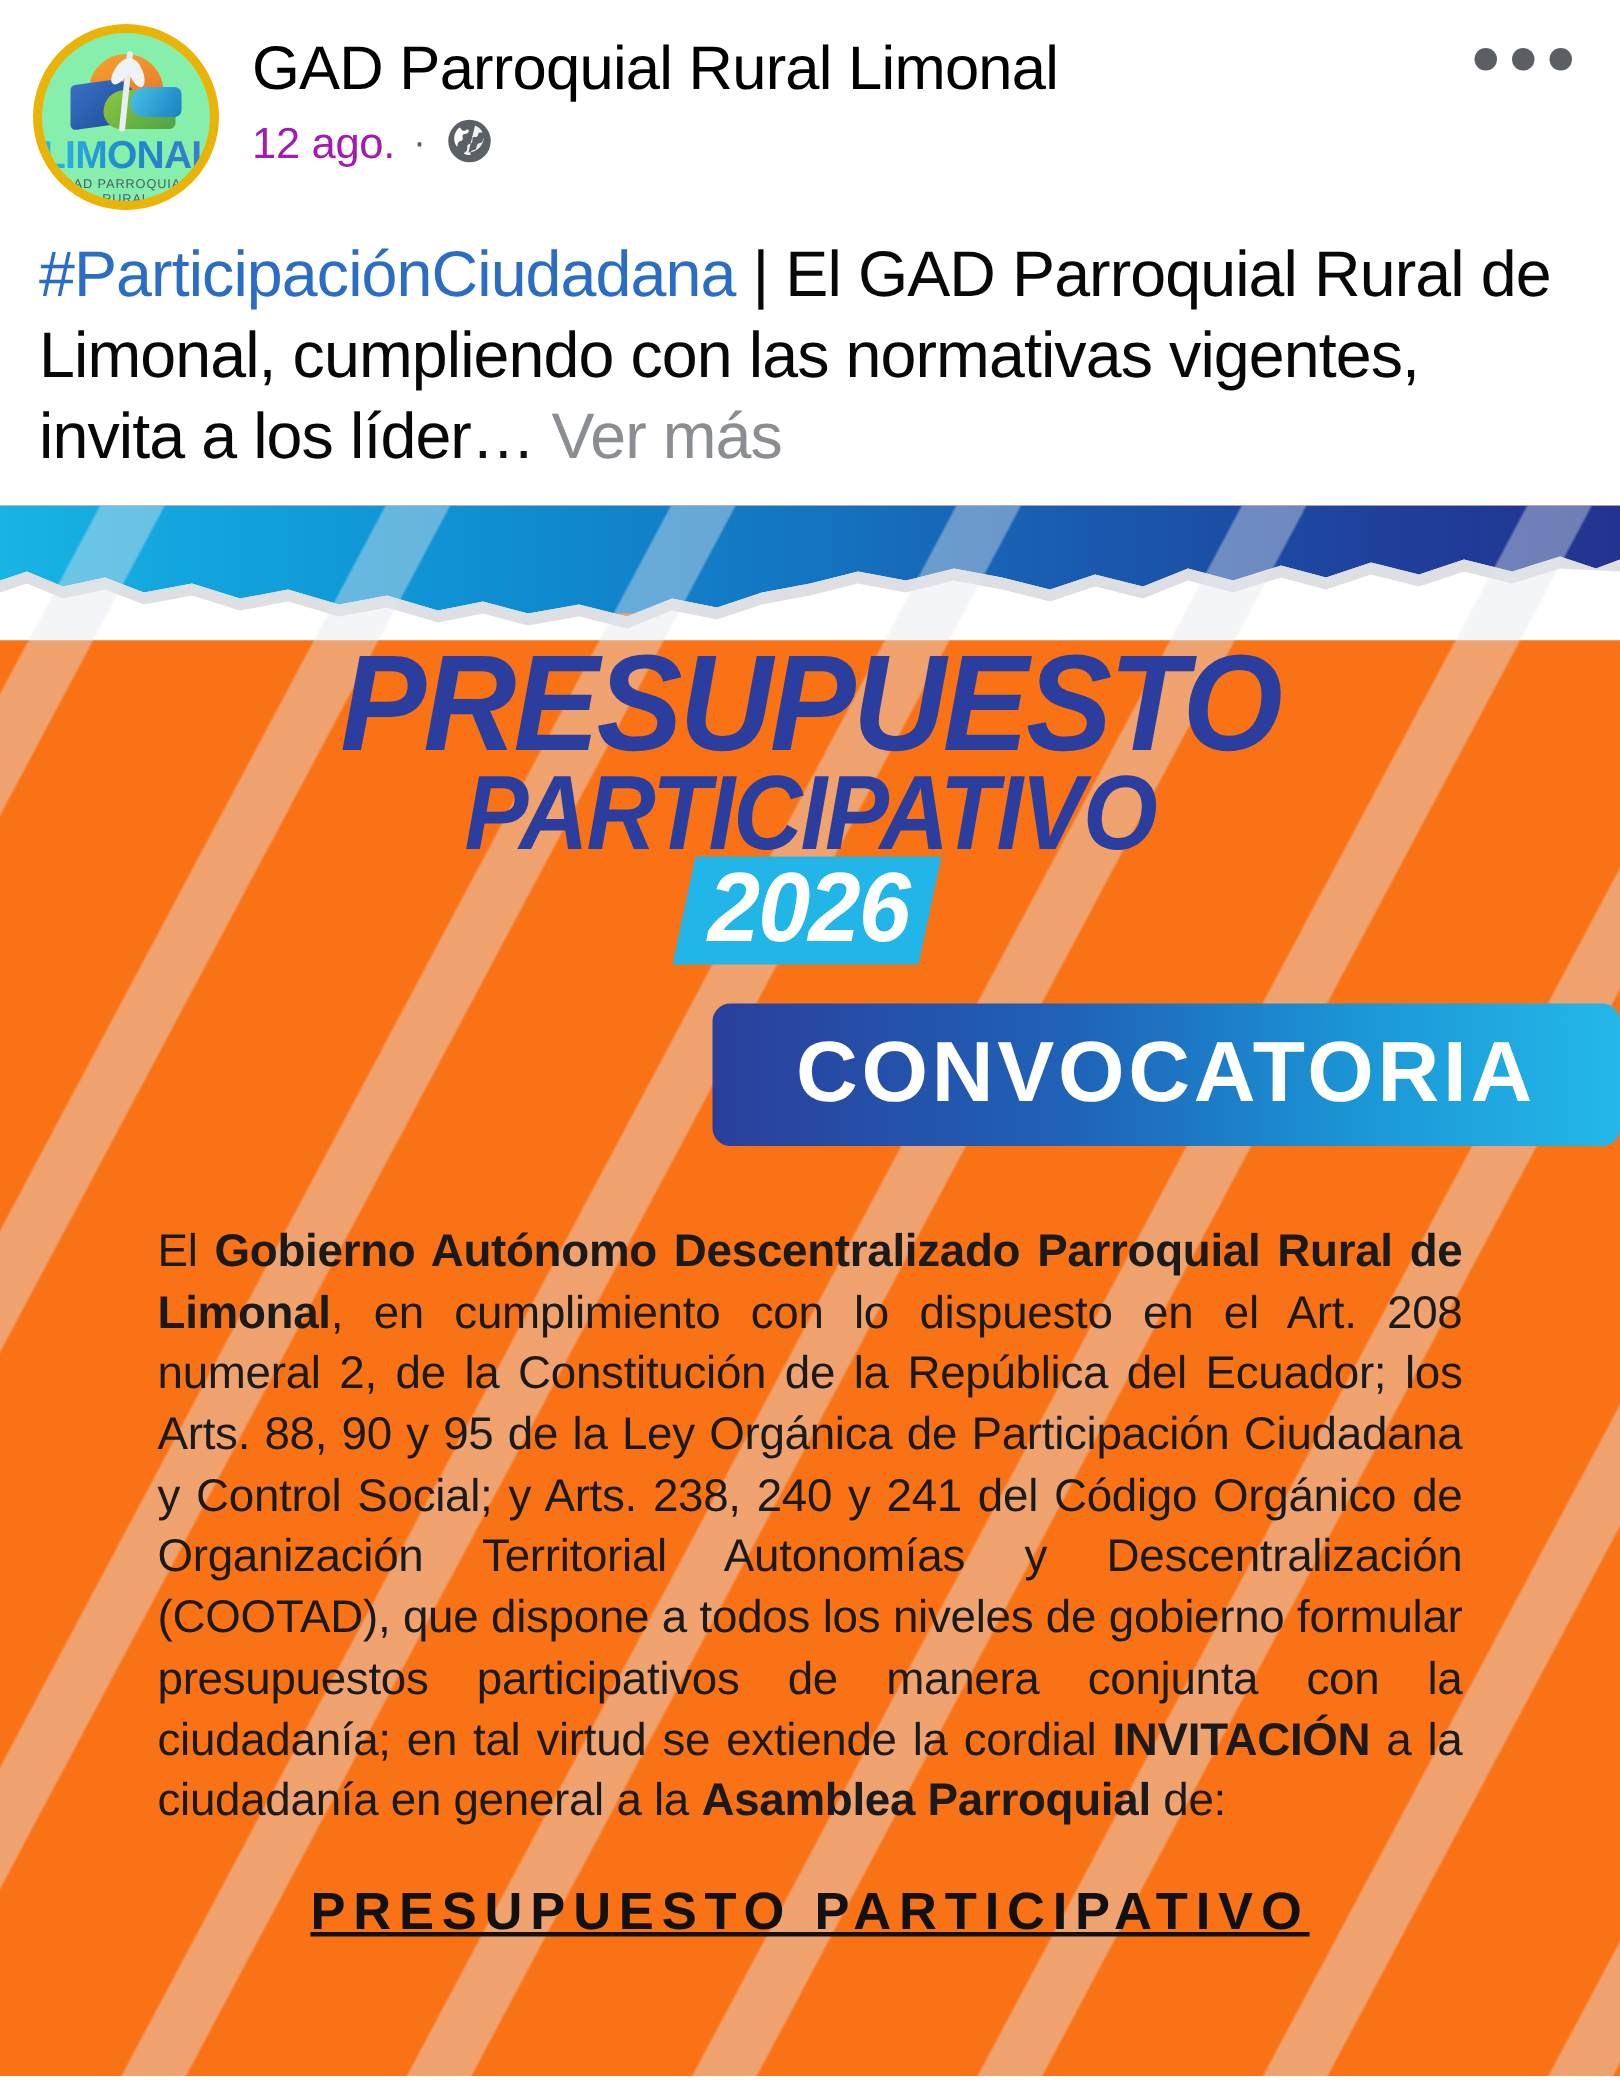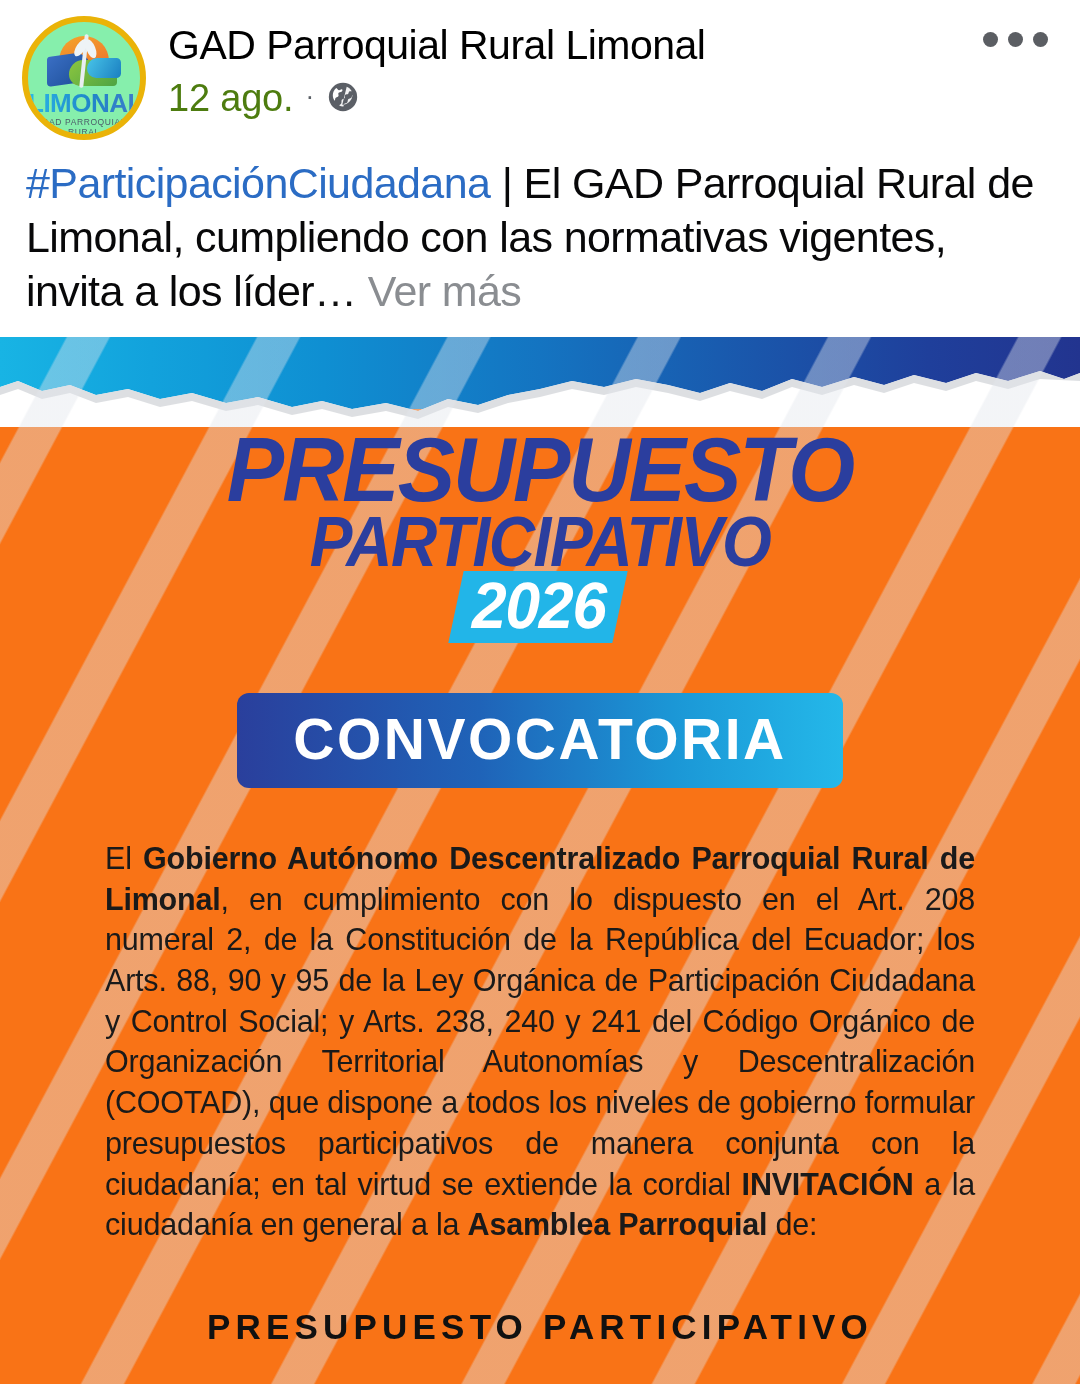--- a/index.html
+++ b/index.html
@@ -133,22 +133,22 @@
     white-space: nowrap;
   }
 
   .meta-row {
     display: flex;
     align-items: center;
     gap: 12px;
     margin-top: 10px;
   }
   .timestamp {
-    font-size: 38px;
-    color: #4d7c0f;
+    font-size: 29px;
+    color: #a21caf;
     letter-spacing: -0.2px;
   }
   .meta-dot {
     font-size: 26px;
     color: #5a5f66;
     line-height: 1;
     position: relative;
     top: -3px;
   }
   .globe-icon { display: block; }
@@ -267,21 +267,21 @@
     font-weight: bold;
     font-style: italic;
     letter-spacing: -1px;
     padding: 4px 14px 5px 16px;
     transform: skewX(-12deg) scaleY(1.06);
     display: inline-block;
   }
   .lockup-year > i { display: inline-block; transform: skewX(12deg); font-style: italic; }
 
   
-  .pill-wrap { text-align: center; margin-top: 52px; }
+  .pill-wrap { text-align: right; margin-top: 28px; }
   .pill {
     display: inline-block;
     padding: 13px 56px 16px 56px;
     border-radius: 12px;
     background: linear-gradient(90deg, #2a3f9c 0%, #1f63b8 40%, #1b97d6 72%, #24b8e9 100%);
     color: #ffffff;
     font-size: 57px;
     font-weight: bold;
     letter-spacing: 2.5px;
   }
@@ -293,27 +293,28 @@
     font-size: 30.5px;
     line-height: 1.335;
     color: #1a1a1a;
     text-align: justify;
     letter-spacing: -0.2px;
   }
   .body-copy b { font-weight: bold; }
 
   
   .subject {
-    margin-top: 60px;
+    margin-top: 32px;
     text-align: center;
     font-size: 35px;
     font-weight: bold;
     letter-spacing: 5.2px;
     line-height: 1.28;
     color: #111111;
+    text-decoration: underline;
   }
 </style>
 </head>
 <body>
 
 <div class="post">
 
   <div class="post-header">
 
     <div class="avatar">

